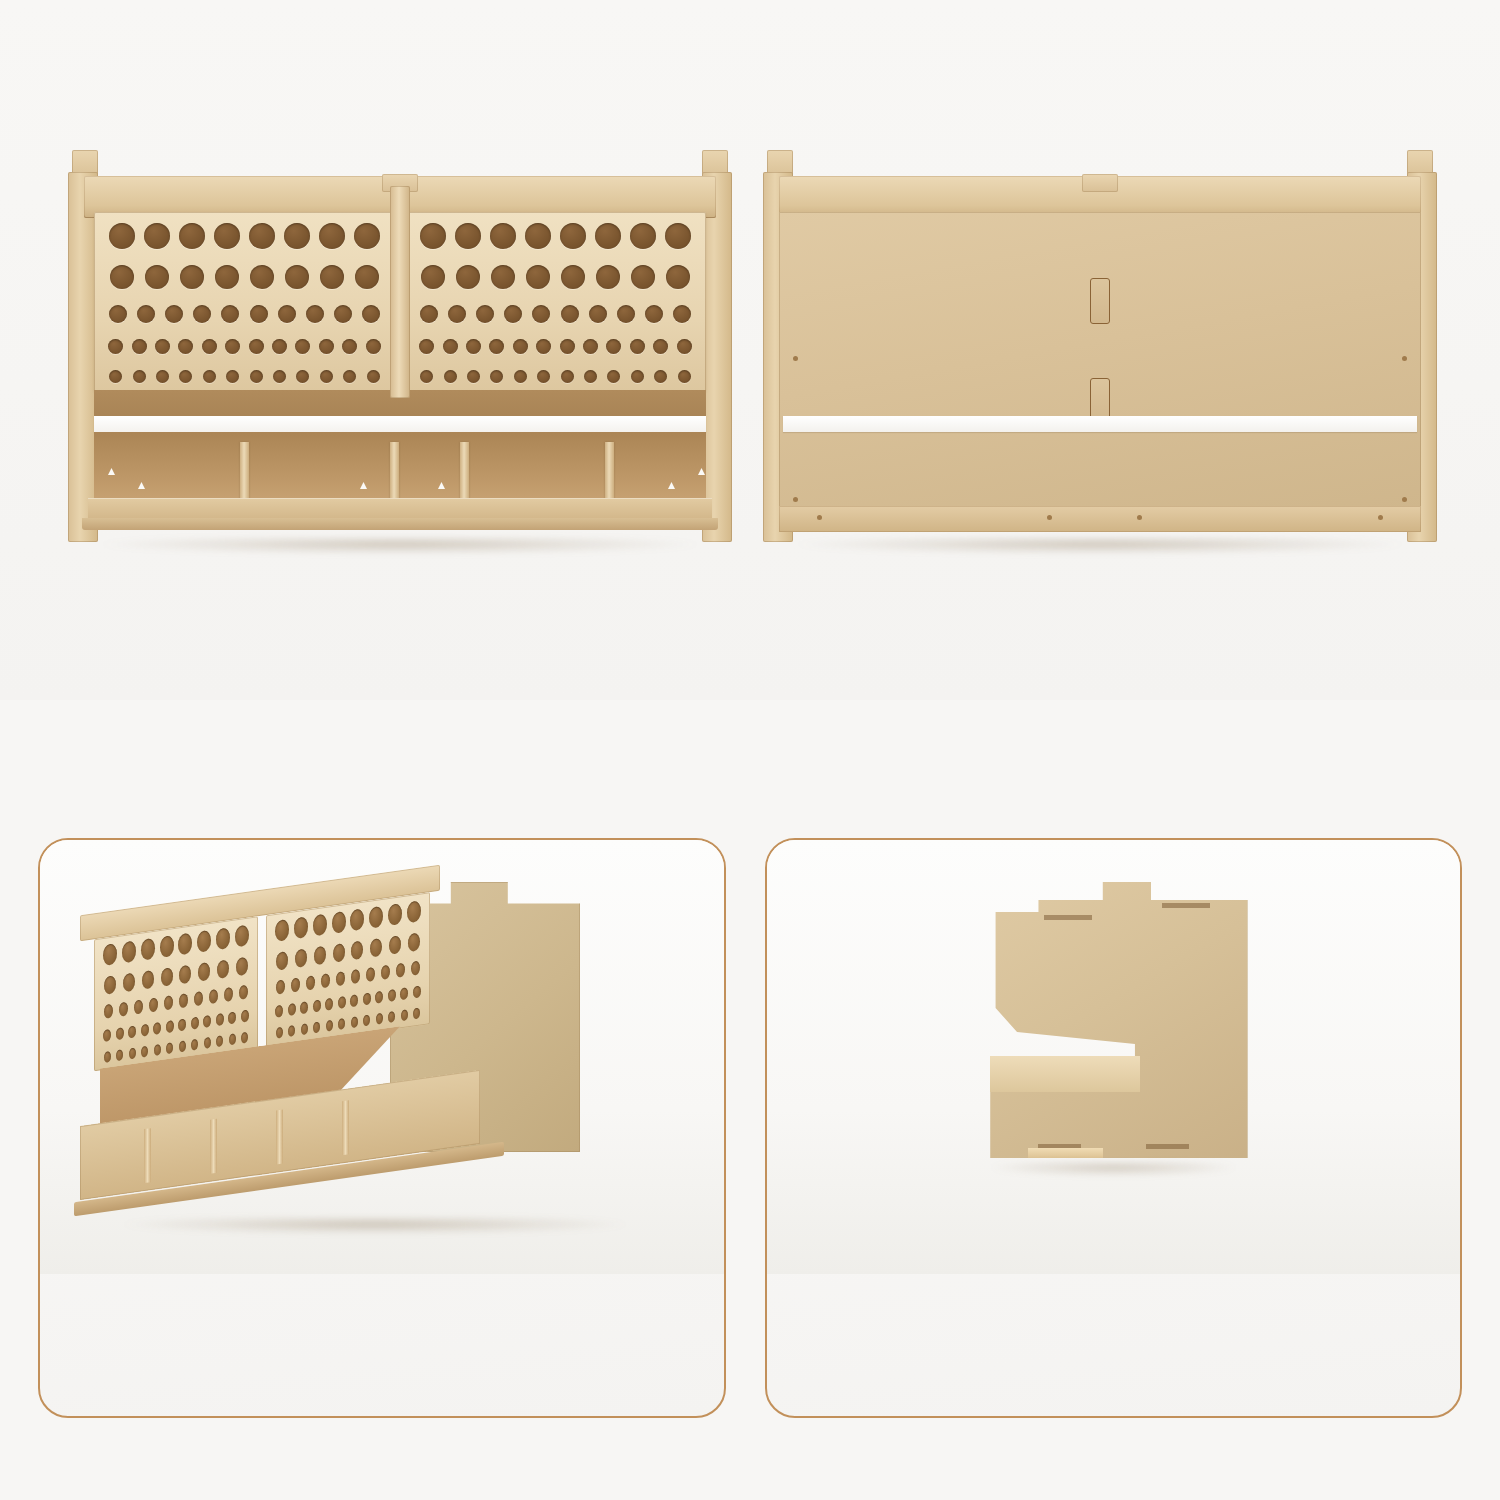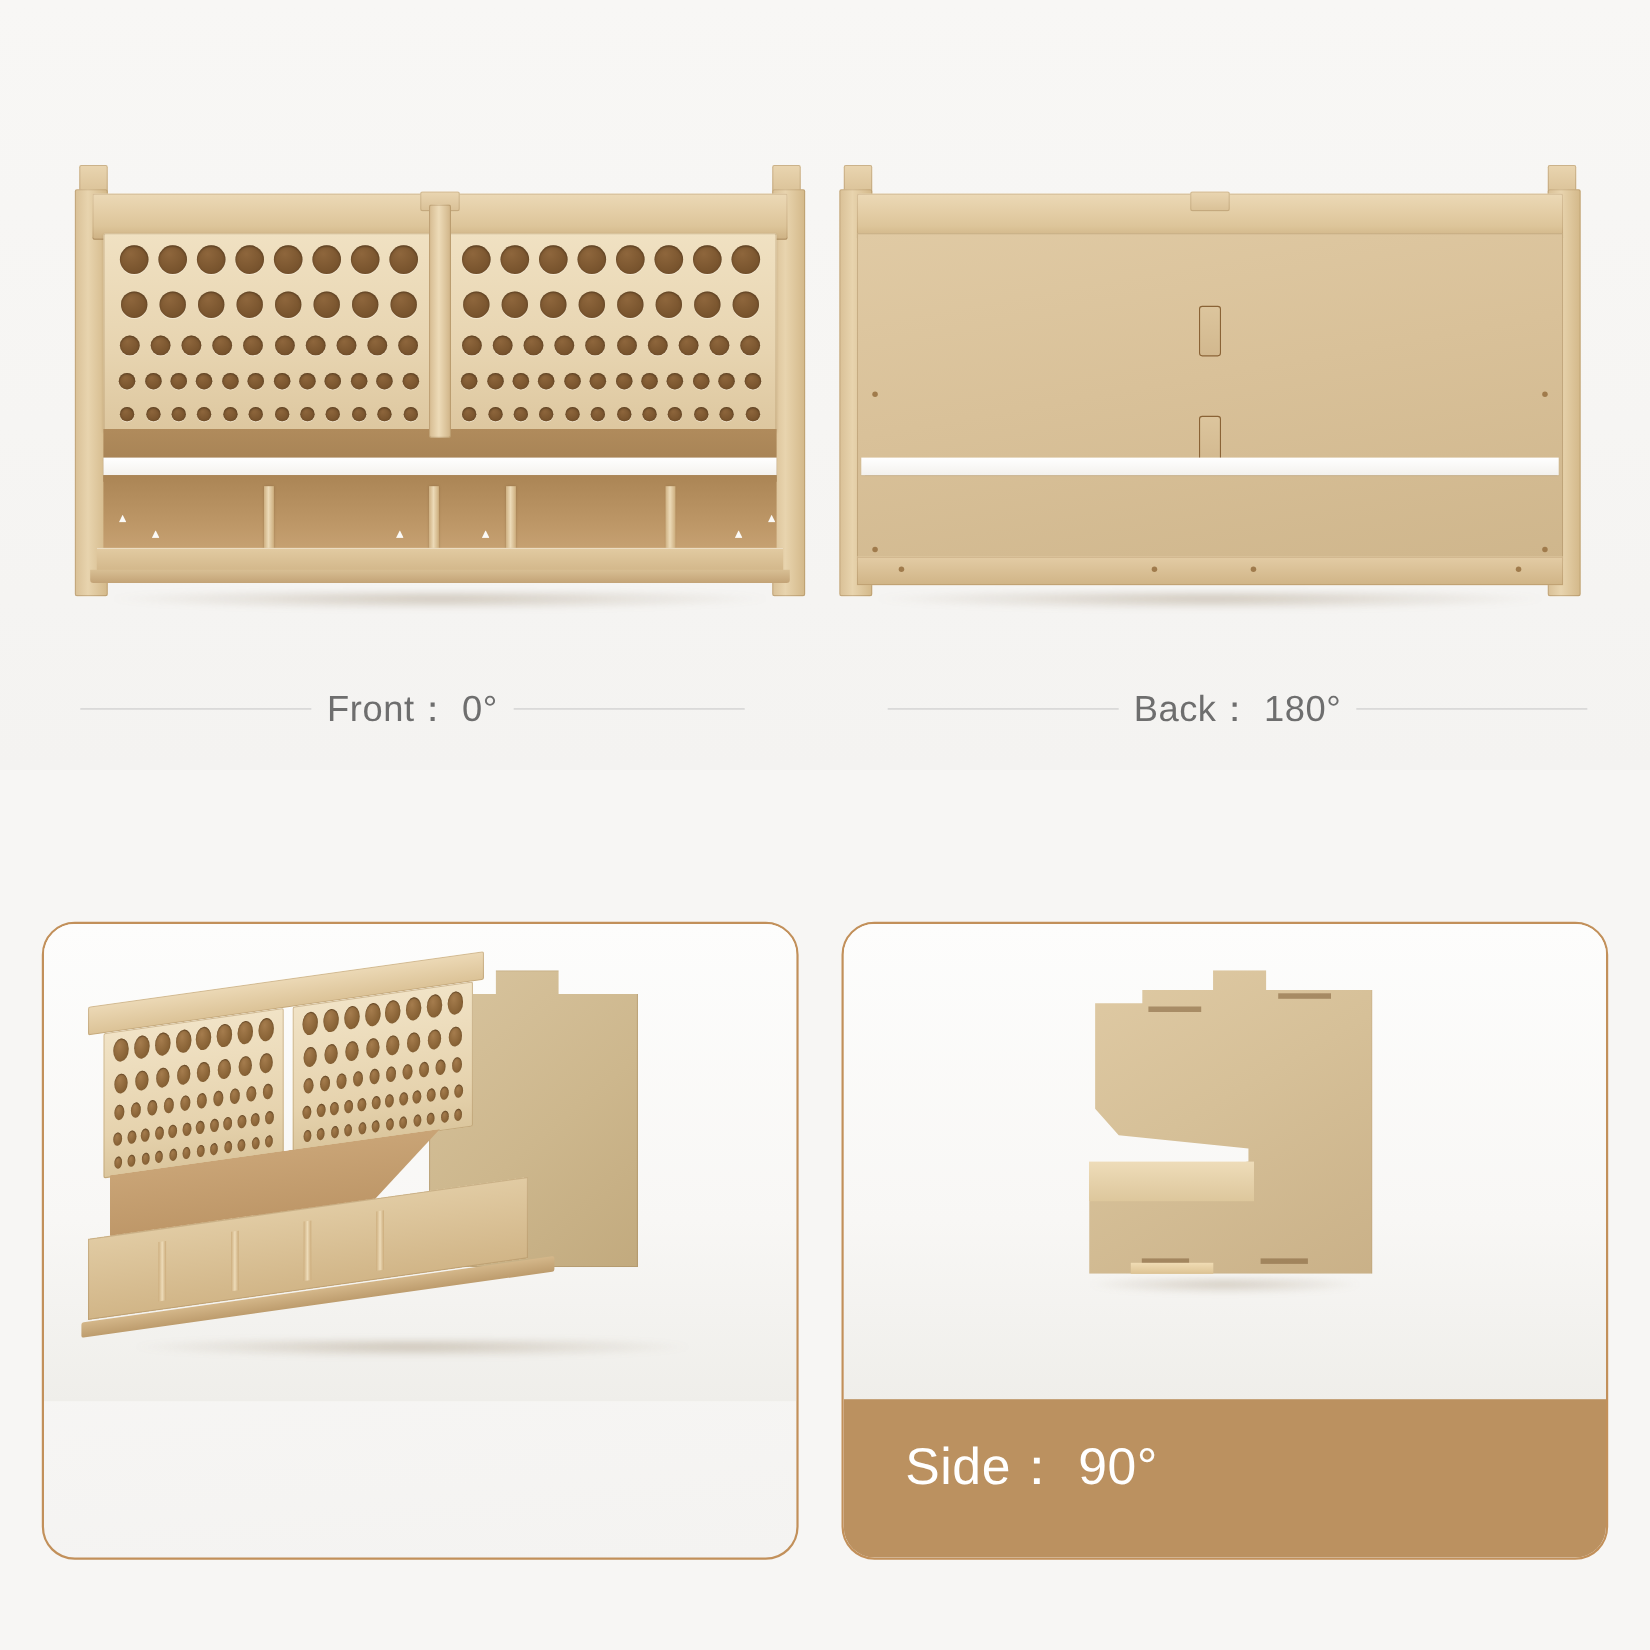--- a/index.html
+++ b/index.html
@@ -486,32 +486,20 @@
       <div class="screw-dot" style="left:38px;bottom:48px"></div>
       <div class="screw-dot" style="right:38px;bottom:48px"></div>
       <div class="screw-dot" style="left:62px;bottom:30px"></div>
       <div class="screw-dot" style="left:292px;bottom:30px"></div>
       <div class="screw-dot" style="left:382px;bottom:30px"></div>
       <div class="screw-dot" style="right:62px;bottom:30px"></div>
     </div>
     <div class="floor-shadow"></div>
   </div>
 
-  <div class="caption-row">
-    <div class="caption-cell">
-      <div class="cap-line"></div>
-      <div class="cap-text">Front： 0°</div>
-      <div class="cap-line"></div>
-    </div>
-    <div class="caption-cell">
-      <div class="cap-line"></div>
-      <div class="cap-text">Back： 180°</div>
-      <div class="cap-line"></div>
-    </div>
-  </div>
 </div>
 
 <div class="bottom-section">
 
   <div class="card card-left">
     <div class="card-stage">
       <div class="stage-bg"></div>
 
       <div class="rack30">
         <div class="r30-side"></div>
@@ -667,17 +655,14 @@
         <div class="side90-inner"></div>
         <div class="side90-notch" style="left:24%;top:15%;width:18%"></div>
         <div class="side90-notch" style="left:68%;top:11%;width:18%"></div>
         <div class="side90-notch" style="left:22%;bottom:7%;width:16%"></div>
         <div class="side90-notch" style="left:62%;bottom:7%;width:16%"></div>
         <div class="side90-foot"></div>
         <div class="side90-shadow"></div>
       </div>
     </div>
 
-    <div class="card-caption">
-      <span class="card-caption-text">Side： 90°</span>
-    </div>
   </div>
 </div>
 
 </body></html>

